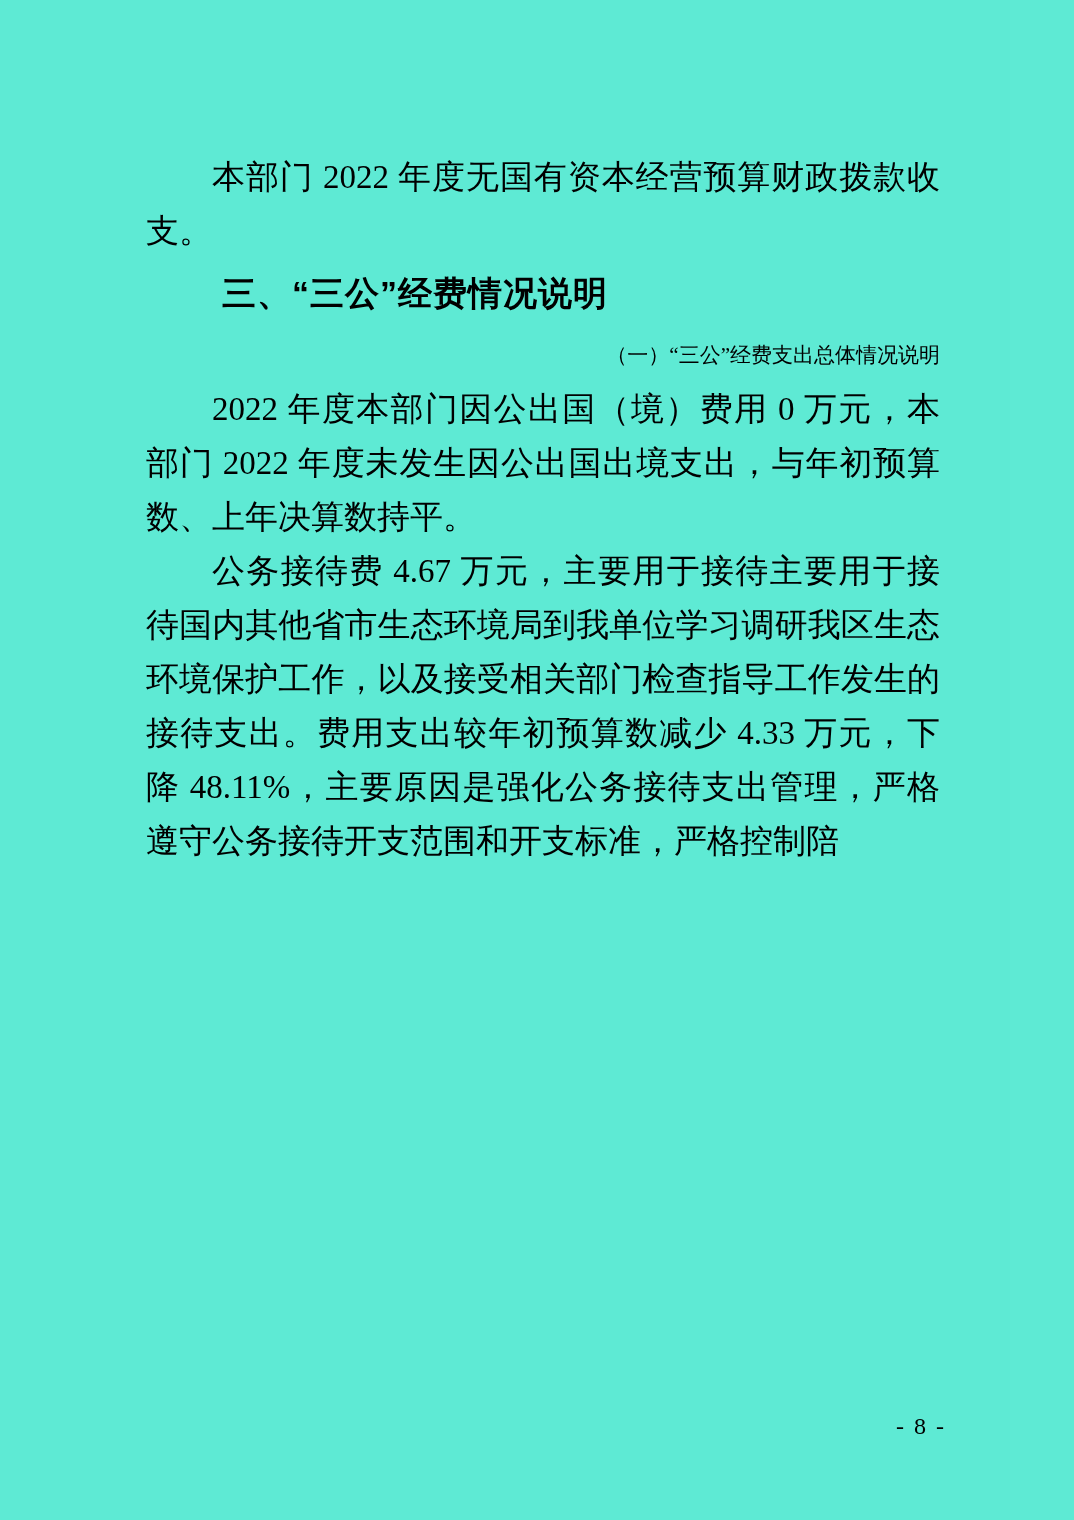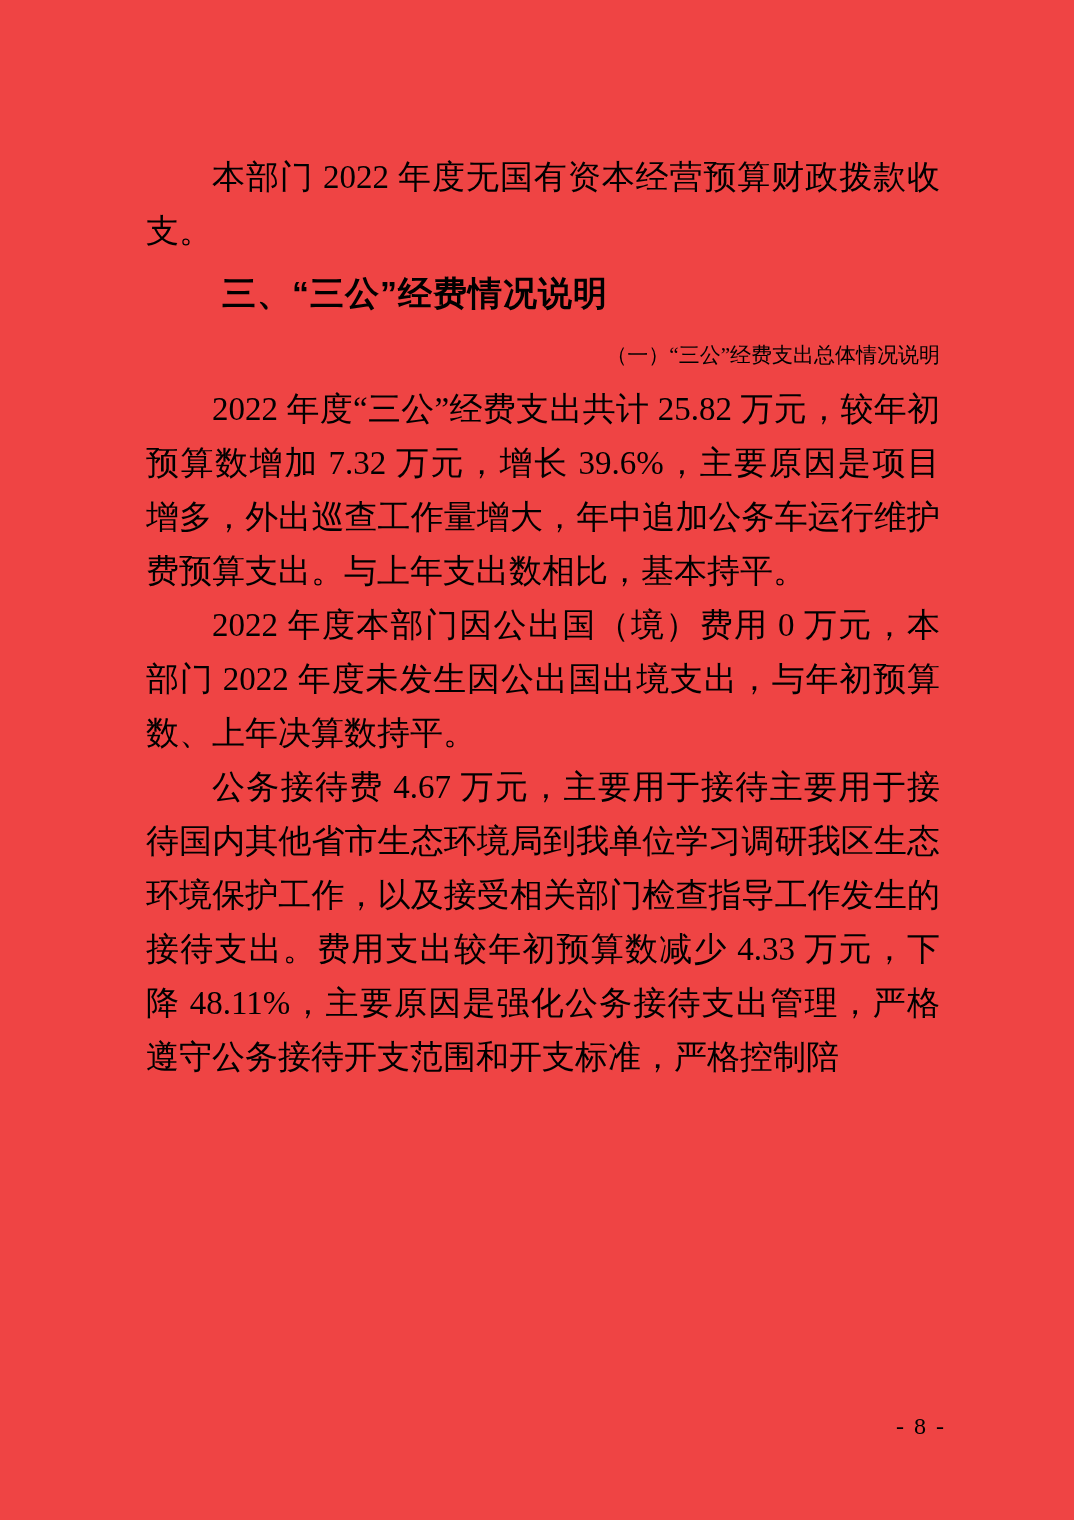--- a/index.html
+++ b/index.html
@@ -11,21 +11,21 @@
     height: 1520px;
     background: #ffffff;
     position: relative;
     overflow: hidden;
     color: #000000;
     font-family: "Liberation Serif", serif;
   }
   .page {
     position: absolute;
     inset: 0;
-    background: #ef4444;
+    background: #5eead4;
   }
   .content {
     position: absolute;
     left: 146px;
     top: 150px;
     width: 794px;
   }
   .para {
     margin: 0;
     font-size: 33px;
@@ -65,18 +65,17 @@
   }
 </style>
 </head>
 <body>
 
 <div class="page">
   <div class="content">
     <p class="para">本部门 2022 年度无国有资本经营预算财政拨款收支。</p>
     <h2 class="heading">三、“三公”经费情况说明</h2>
     <h3 class="subheading">（一）“三公”经费支出总体情况说明</h3>
-    <p class="para">2022 年度“三公”经费支出共计 25.82 万元，较年初预算数增加 7.32 万元，增长 39.6%，主要原因是项目增多，外出巡查工作量增大，年中追加公务车运行维护费预算支出。与上年支出数相比，基本持平。</p>
     <p class="para">2022 年度本部门因公出国（境）费用 0 万元，本部门 2022 年度未发生因公出国出境支出，与年初预算数、上年决算数持平。</p>
     <p class="para">公务接待费 4.67 万元，主要用于接待主要用于接待国内其他省市生态环境局到我单位学习调研我区生态环境保护工作，以及接受相关部门检查指导工作发生的接待支出。费用支出较年初预算数减少 4.33 万元，下降 48.11%，主要原因是强化公务接待支出管理，严格遵守公务接待开支范围和开支标准，严格控制陪</p>
   </div>
   <span class="page-number">- 8 -</span>
 </div>
 
 </body></html>

